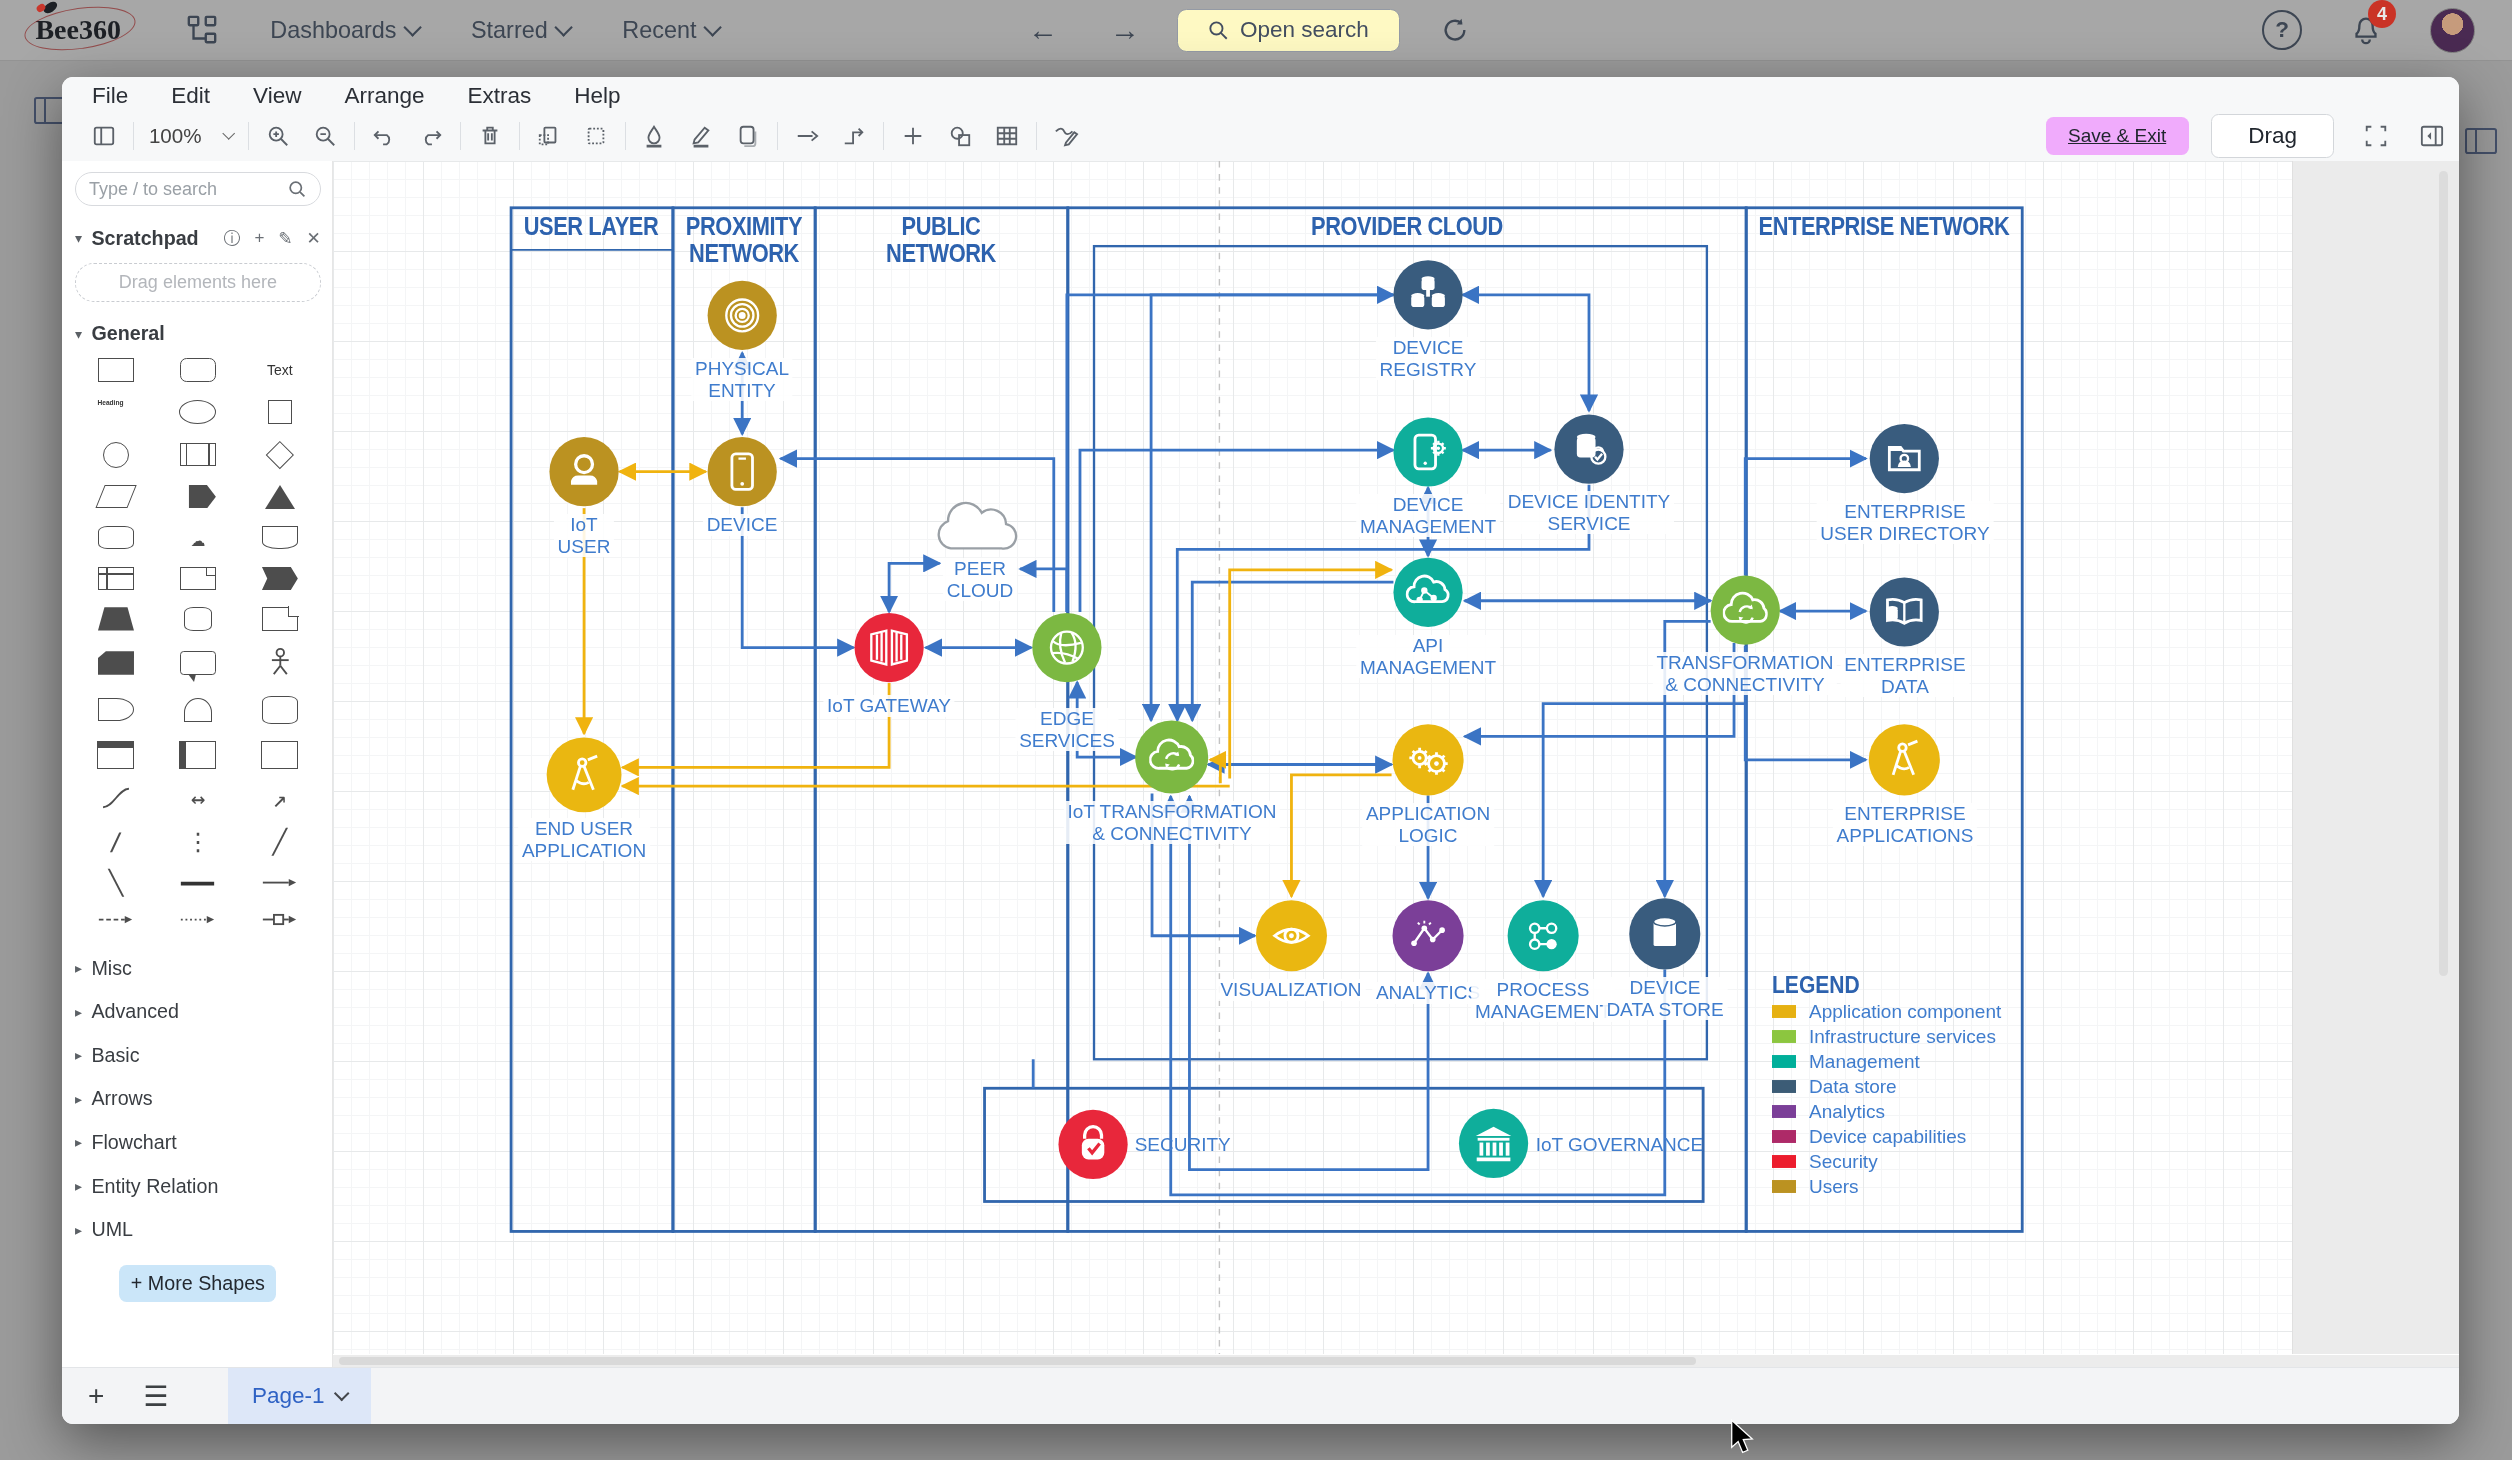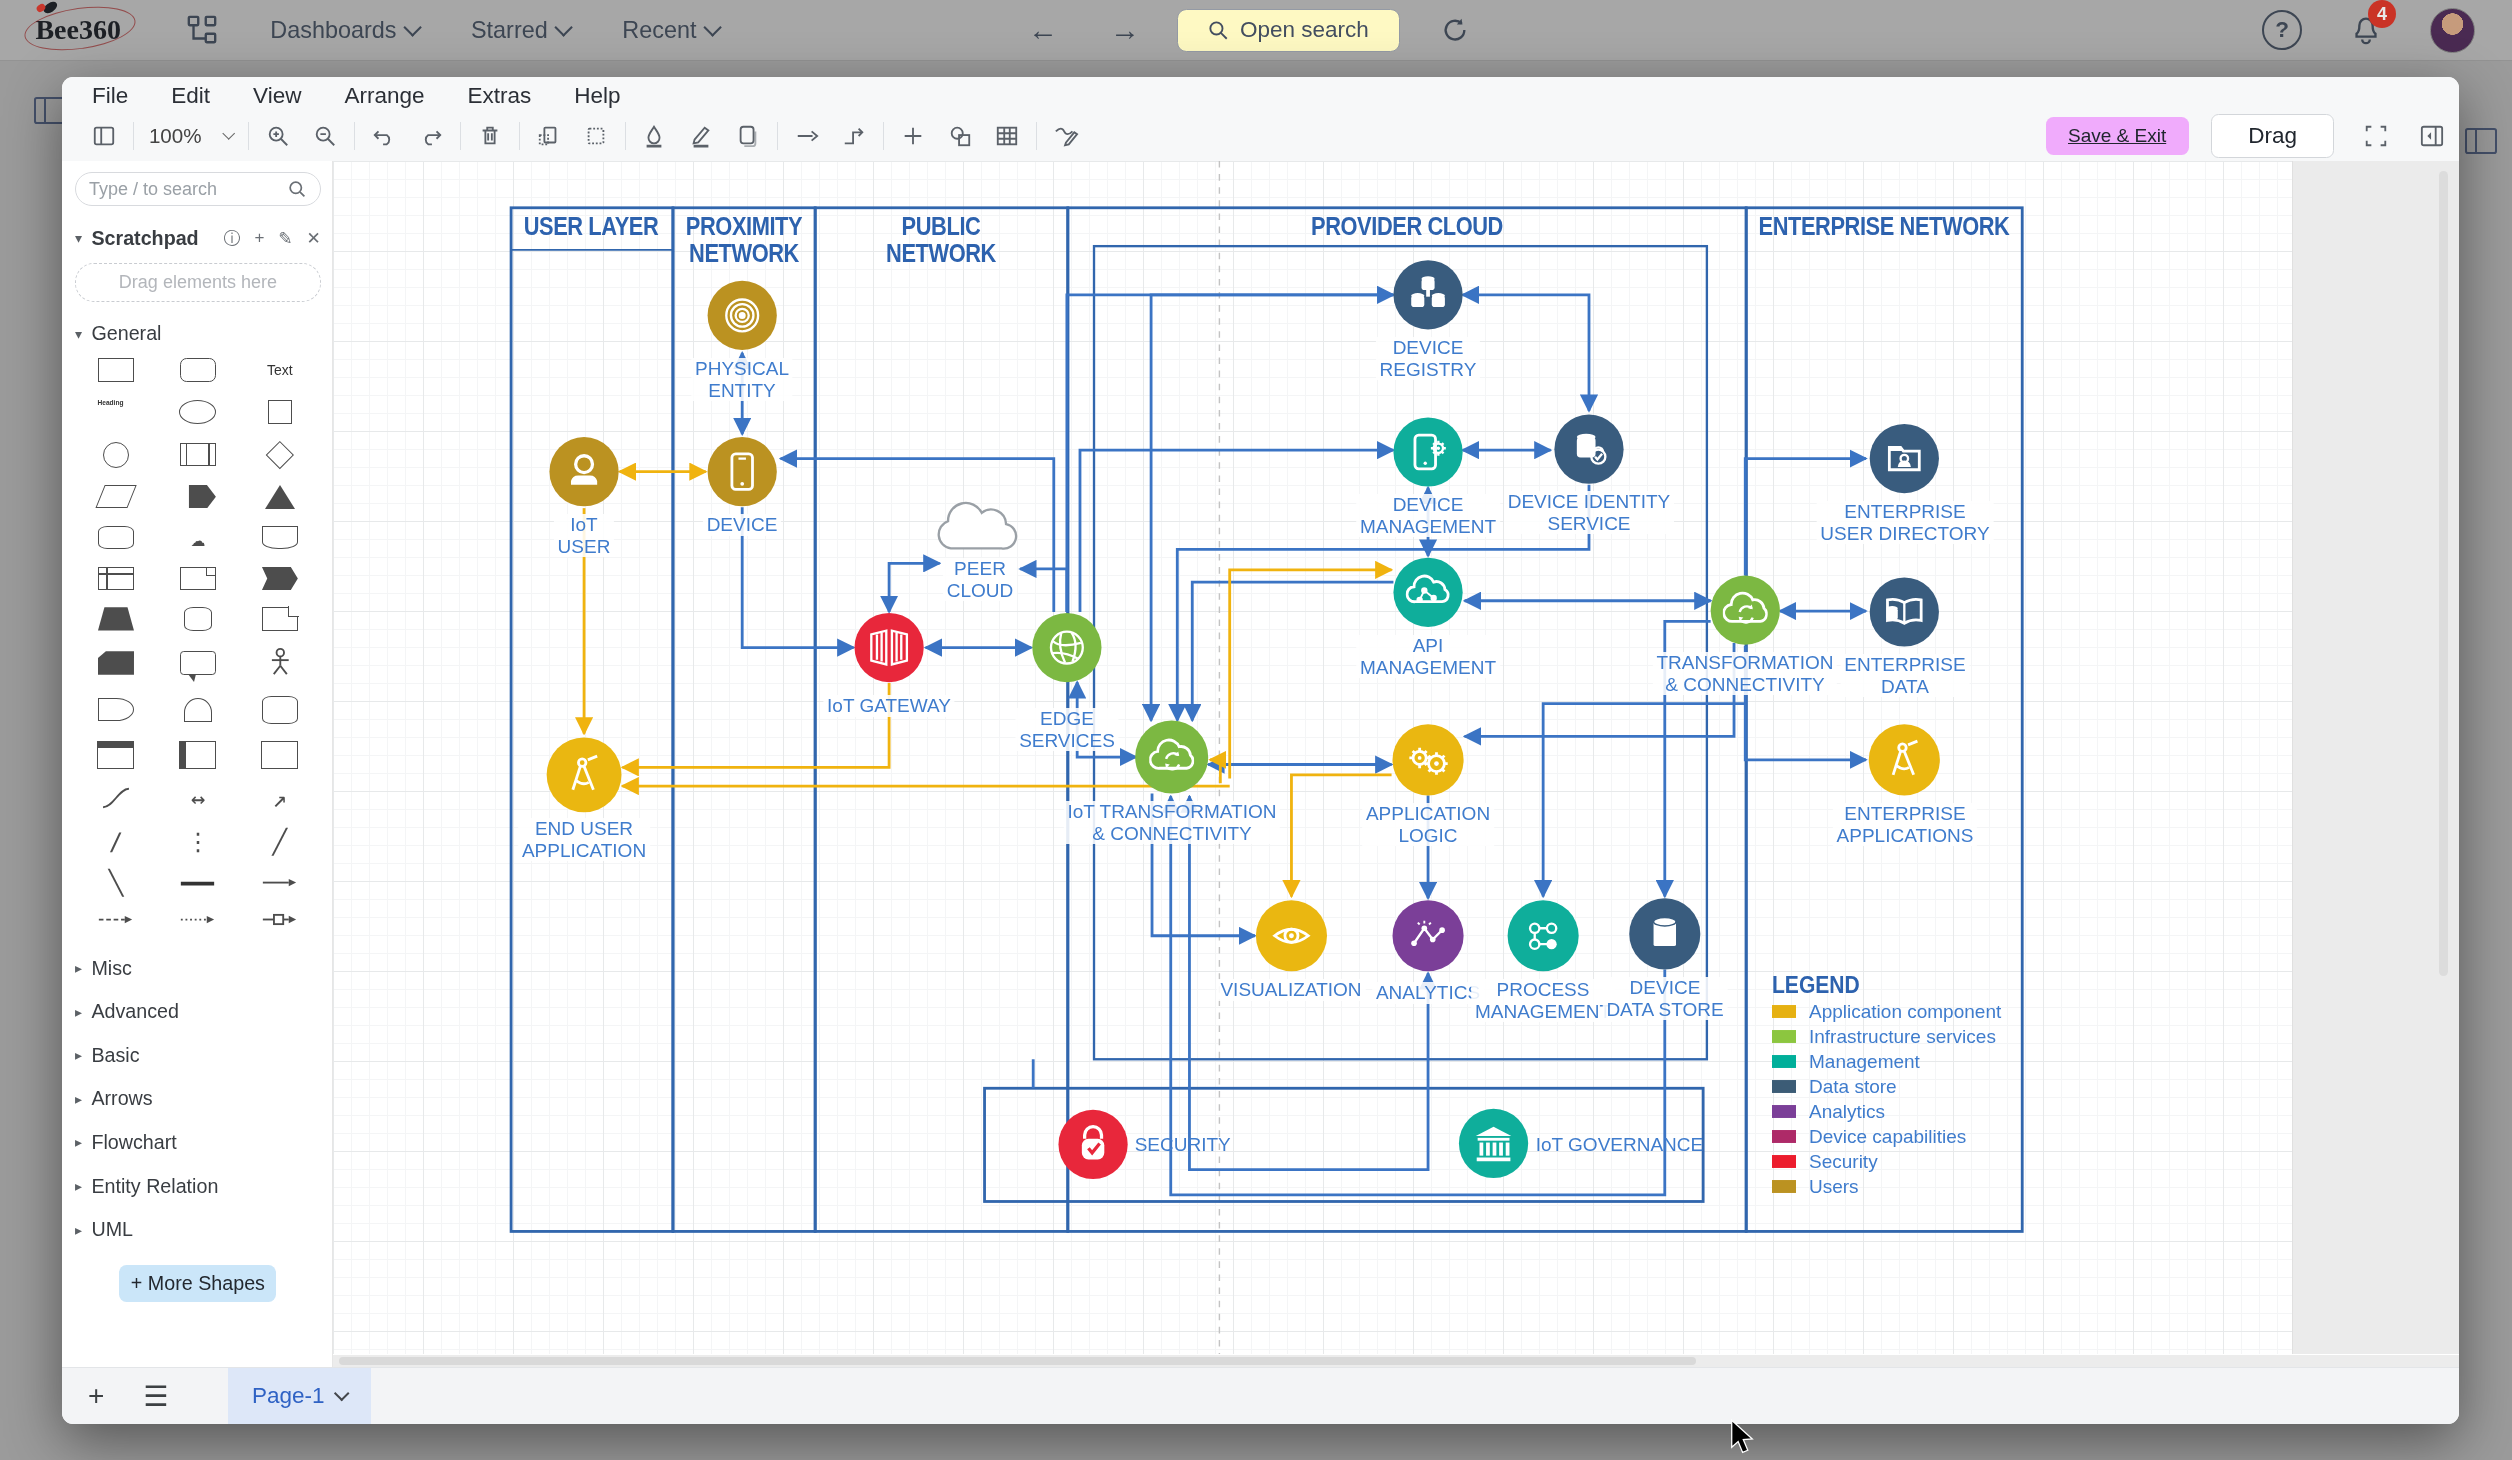--- a/index.html
+++ b/index.html
@@ -371,21 +371,21 @@
       <span class="spicons">
         <span>ⓘ</span>
         <span>+</span>
         <span>✎</span>
         <span>✕</span>
       </span>
     </div>
     <div id="dragzone">Drag elements here</div>
     <div class="secrow">
       <span class="tri">▾</span>
-      <span style="font-weight:400">General</span>
+      <span style="font-weight:700">General</span>
     </div>
     <div id="shapegrid">
       <span class="shp"></span>
       <span class="shp round"></span>
       <span style="font-size:14px;color:#333">Text</span>
       <span class="minihead"><b>Heading</b><span class="ln"></span><span class="ln"></span><span class="ln"></span></span>
       <span class="shp ellipse"></span>
       <span class="shp square"></span>
       <span class="shp circle"></span>
       <span class="shp proc"></span>

